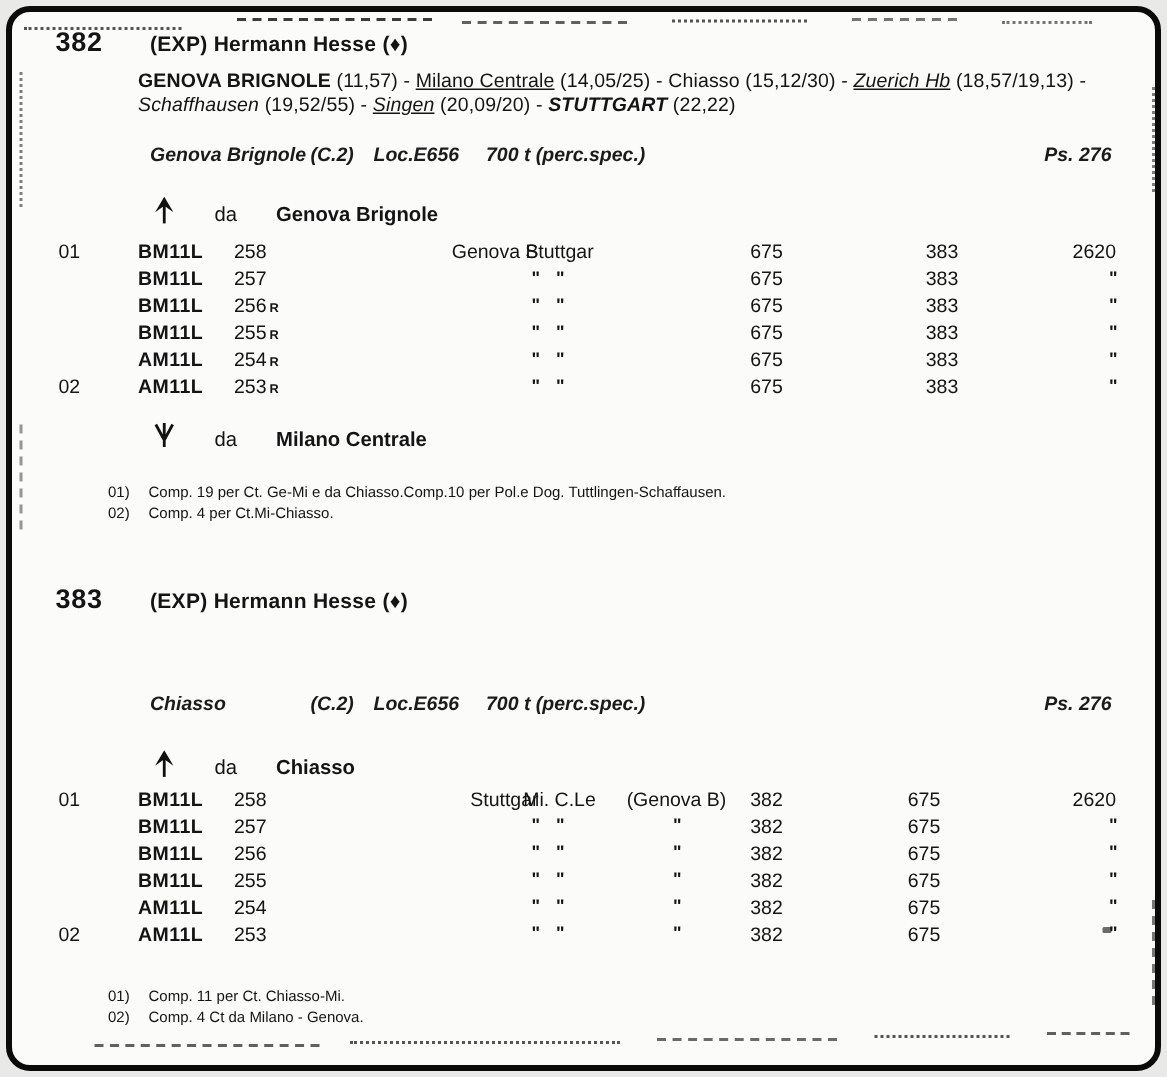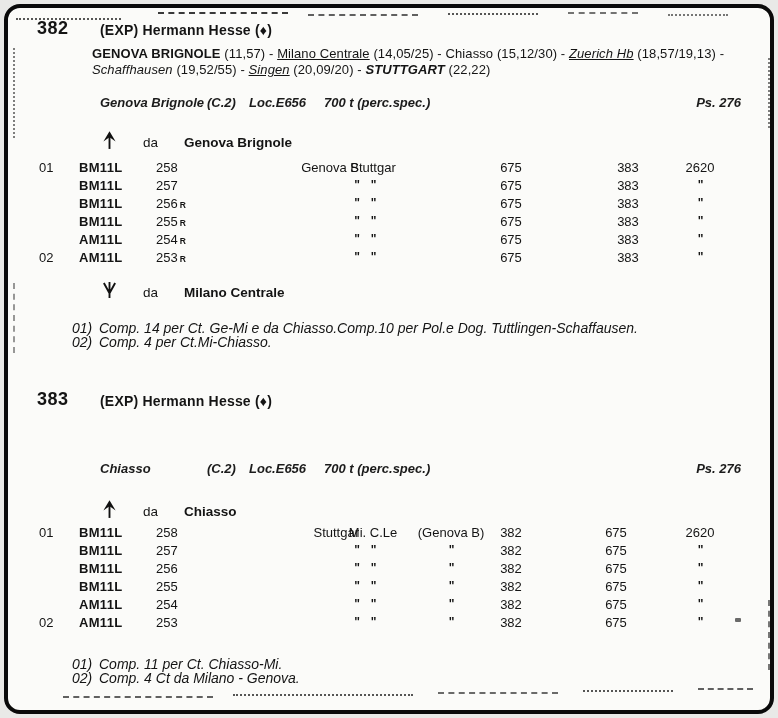--- a/index.html
+++ b/index.html
@@ -49,34 +49,34 @@
   
   .dirline{display:flex;align-items:flex-end;gap:26px;font-size:13.5px;height:18px;}
   .dirline .sta{font-weight:bold;}
   .dir-icon{width:15px;height:19px;display:inline-block;}
 
   
   .rows{left:0;width:770px;}
   .trow{position:relative;height:18px;font-size:13px;}
   .tcell{position:absolute;top:0;white-space:nowrap;}
   .c-note{left:31px;width:34px;}
-  .c-type{left:71px;font-weight:bold;letter-spacing:.3px;}
+  .c-type{left:84px;font-weight:bold;letter-spacing:.3px;}
   .c-num{left:148px;}
   .c-from{left:241px;width:110px;text-align:right;}
   .c-to{left:321px;width:88px;text-align:center;}
   .c-via{left:389px;width:108px;text-align:center;}
   .c-w1{left:453px;width:100px;text-align:center;}
   .c-w2{left:570px;width:100px;text-align:center;}
-  .c-w3{left:648px;width:88px;text-align:center;}
+  .c-w3{left:648px;width:88px;text-align:right;}
   .t2 .c-w2{left:558px;}
   .ditto{font-weight:bold;font-size:12px;letter-spacing:-1px;}
   .small-r{font-size:8.5px;font-weight:bold;margin-left:2px;}
 
   
-  .fnotes{font-size:14px;line-height:13.5px;font-style:italic;}
+  .fnotes{font-size:10px;line-height:13.5px;}
   .fnote{display:flex;}
   .fnote .fl{width:27px;flex:0 0 27px;}
 
   
   .noise{position:absolute;pointer-events:none;}
   .nh{border-top:2px dashed #3a3a3a;height:0;}
   .nh2{border-top:2px dotted #555;height:0;}
   .nv{border-left:2px dotted #4a4a4a;width:0;}
   .nv2{border-left:2px dashed #555;width:0;}
   .nblob{background:#6a6a6a;border-radius:1px;}
@@ -195,21 +195,21 @@
     <svg class="dir-icon" viewBox="0 0 16 20">
       <path d="M2 2 L8 13 M14 2 L8 13 M8 1 L8 18" stroke="#111" stroke-width="2" fill="none"></path>
     </svg>
     <span>da</span>
     <span class="sta">Milano Centrale</span>
   </div>
 
   <div class="abs fnotes" style="left:64px;top:314px;">
       <div class="fnote">
         <span class="fl">01)</span>
-        <span>Comp. 14 per Ct. Ge-Mi e da Chiasso.Comp.10 per Pol.e Dog. Tuttlingen-Schaffausen.</span>
+        <span>Comp. 19 per Ct. Ge-Mi e da Chiasso.Comp.10 per Pol.e Dog. Tuttlingen-Schaffausen.</span>
       </div>
       <div class="fnote">
         <span class="fl">02)</span>
         <span>Comp. 4 per Ct.Mi-Chiasso.</span>
       </div>
     </div>
 
   <div class="abs" style="left:29px;top:381px;">
     <span class="sec-number">383</span>
   </div>

